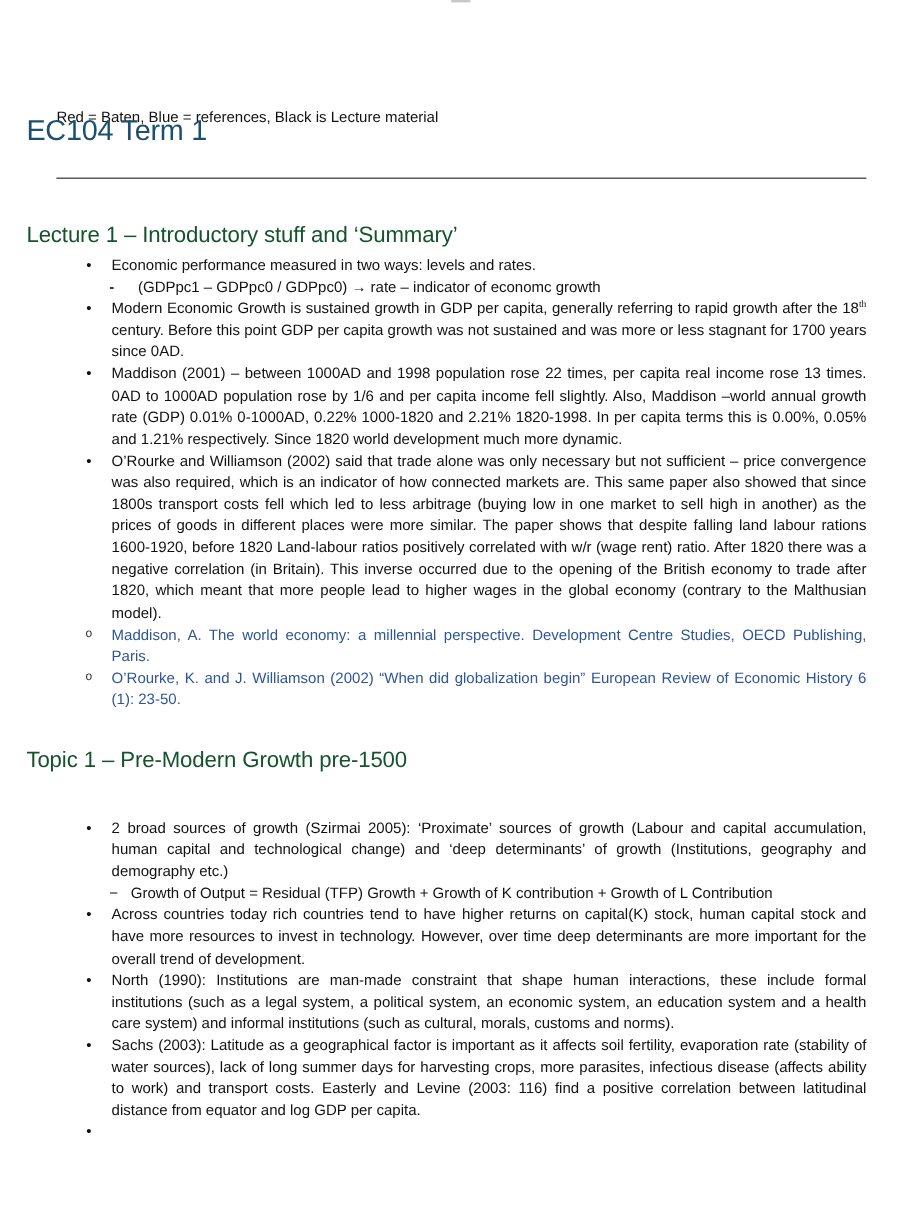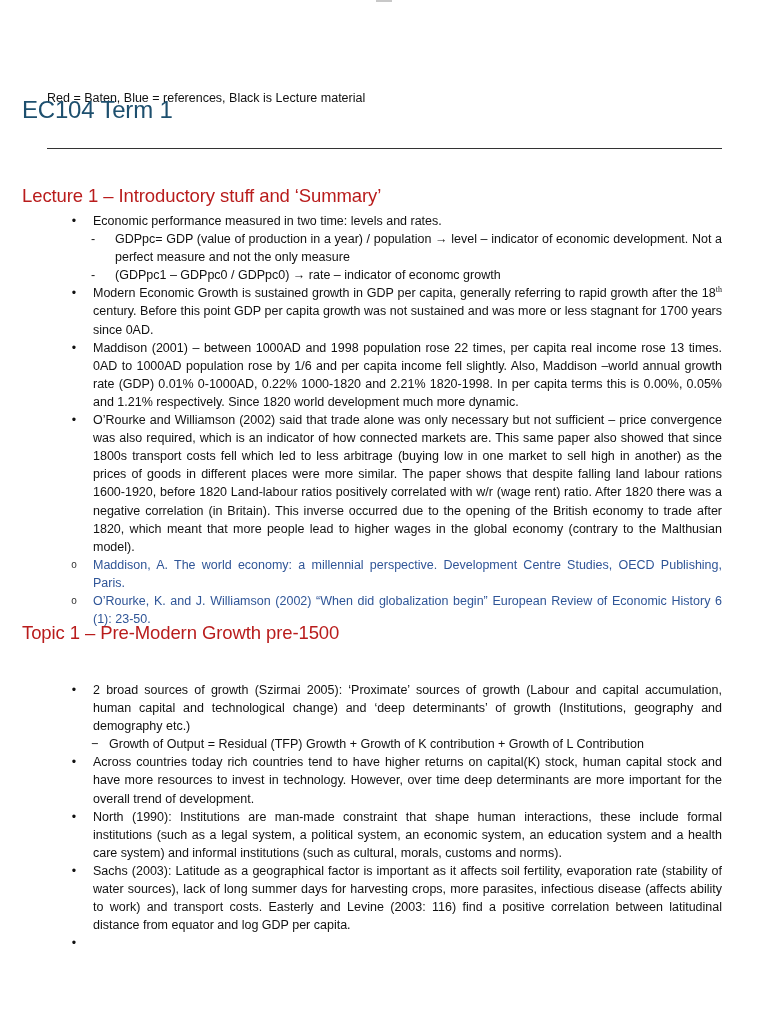--- a/index.html
+++ b/index.html
@@ -2,21 +2,21 @@
 <html><head>
 <meta charset="utf-8">
 <style>
   html, body { margin:0; padding:0; background:#ffffff; }
   body { width:768px; height:1024px; overflow:hidden; position:relative;
          font-family:"Liberation Sans", sans-serif; color:#111; }
   .topmark { position:absolute; left:376px; top:0; width:16px; height:2px; background:#c8c8c8; }
   .legend { position:absolute; left:47px; top:55px; font-size:12.5px; color:#111;margin-top:36px; }
   .title { position:absolute; left:22px; top:96px; font-size:24px; color:#1d4f6e; letter-spacing:-0.2px; }
   .rule { position:absolute; left:47px; top:148px; width:675px; height:1px; background:#333; }
-  .h2 { position:absolute; left:22px; font-size:18.5px; color:#b91c1c; letter-spacing:-0.1px; }
+  .h2 { position:absolute; left:22px; font-size:18.5px; color:#14532d; letter-spacing:-0.1px; }
   .list { position:absolute; left:67px; width:655px; font-size:12.5px; line-height:18.1px; }
   .item { position:relative; padding-left:26px; text-align:justify; }
   .item .mk { position:absolute; left:0; top:0; width:14px; text-align:center; }
   .sub { position:relative; padding-left:48px; text-align:justify; }
   .sub .mk { position:absolute; left:24px; top:0; }
   .ref { color:#2f5597; }
   .ref .mk { color:#333; font-size:10px; }
   sup { font-size:8px; line-height:0;font-family:Liberation Serif, serif; }
 </style>
 </head>
@@ -27,25 +27,24 @@
 <div class="legend">Red = Baten, Blue = references, Black is Lecture material</div>
 
 <div class="title">EC104 Term 1</div>
 <div class="rule"></div>
 
 <div class="h2" style="top:185px;">Lecture 1 – Introductory stuff and ‘Summary’</div>
 
 <div class="list" style="top:212px;">
   <div class="item">
     <span class="mk">•</span>
-    <span>Economic performance measured in two time: levels and rates.</span>
+    <span>Economic performance measured in two ways: levels and rates.</span>
   </div>
   <div class="sub">
     <span class="mk">-</span>
-    <span>GDPpc= GDP (value of production in a year) / population → level – indicator of economic development. Not a perfect measure and not the only measure</span>
   </div>
   <div class="sub">
     <span class="mk">-</span>
     <span>(GDPpc1 – GDPpc0 / GDPpc0) → rate – indicator of economc growth</span>
   </div>
   <div class="item">
     <span class="mk">•</span>
     <span>Modern Economic Growth is sustained growth in GDP per capita, generally referring to rapid growth after the 18</span><sup>th</sup><span> century. Before this point GDP per capita growth was not sustained and was more or less stagnant for 1700 years since 0AD.</span>
   </div>
   <div class="item">

